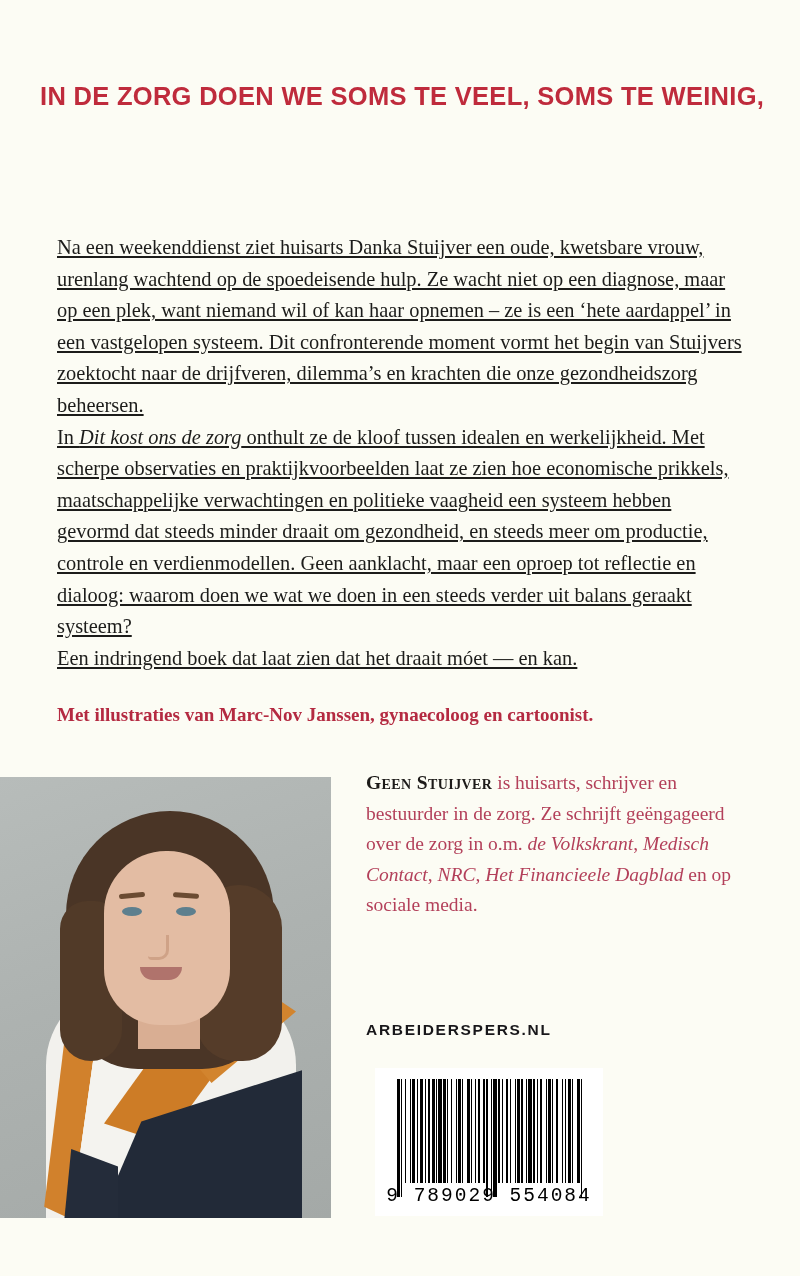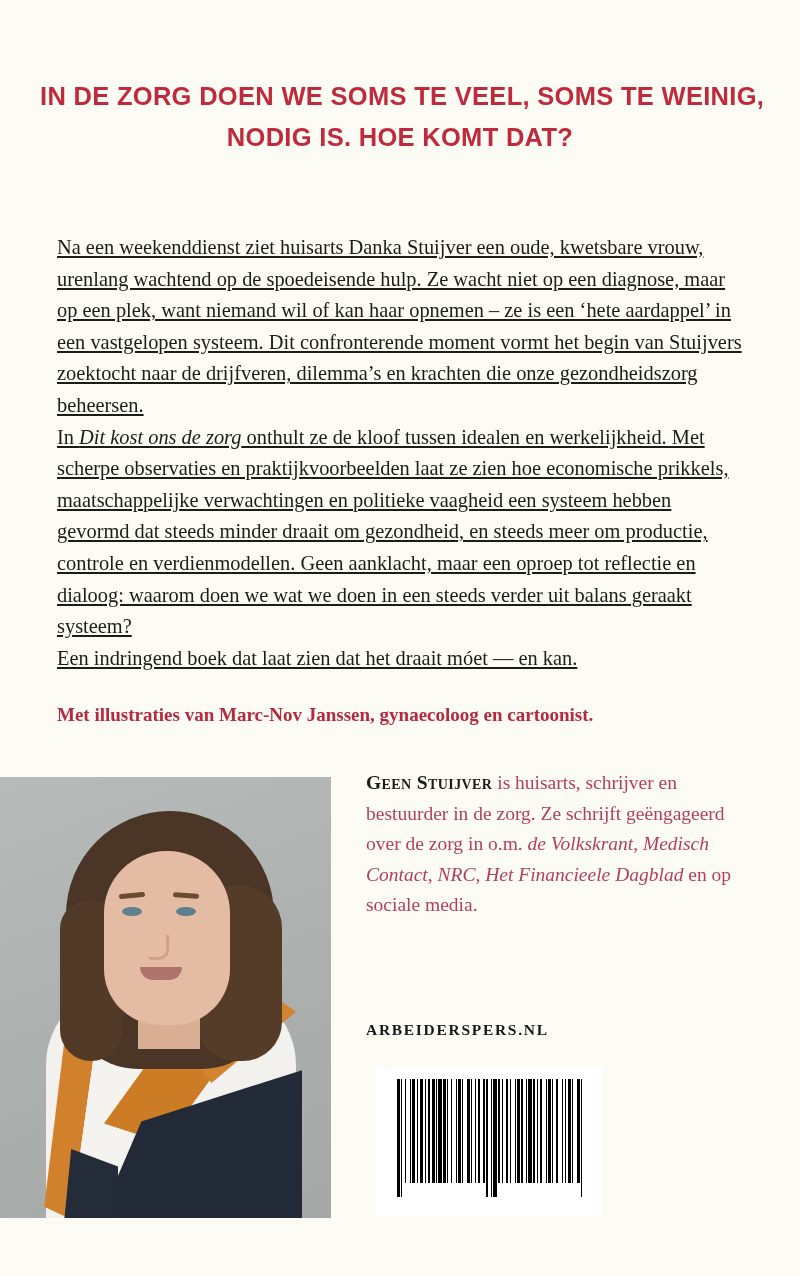--- a/index.html
+++ b/index.html
@@ -248,21 +248,21 @@
     font-style: italic;
     font-size: 1em;
   }
 
   
   .publisher {
     position: absolute;
     left: 366px;
     top: 1021px;
     color: #18171a;
-    font-family: Liberation Serif, serif;
+    font-family: Liberation Sans, sans-serif;
     font-weight: bold;
     font-size: 15.5px;
     letter-spacing: 1.7px;
   }
 
   
   .barcode-box {
     position: absolute;
     left: 375px;
     top: 1068px;
@@ -295,21 +295,20 @@
     font-size: 19.5px;
     letter-spacing: 2px;
     color: #000;
   }
 </style>
 </head>
 <body>
 
 <div class="headline">
   <span class="hl-line">In de zorg doen we soms te veel, soms te weinig,</span>
-  <span class="hl-line">nodig is. Hoe komt dat?</span>
 </div>
 
 <div class="blurb">
   <p><span>Na een weekenddienst ziet huisarts Danka Stuijver een oude, kwetsbare vrouw, urenlang wachtend op de spoedeisende hulp. Ze wacht niet op een diagnose, maar op een plek, want niemand wil of kan haar opnemen – ze is een ‘hete aardappel’ in een vastgelopen systeem. Dit confronterende moment vormt het begin van Stuijvers zoektocht naar de drijfveren, dilemma’s en krachten die onze gezondheidszorg beheersen.</span></p>
   <p><span>In </span><i>Dit kost ons de zorg</i><span> onthult ze de kloof tussen idealen en werkelijkheid. Met scherpe observaties en praktijkvoorbeelden laat ze zien hoe economische prikkels, maatschappelijke verwachtingen en politieke vaagheid een systeem hebben gevormd dat steeds minder draait om gezondheid, en steeds meer om productie, controle en verdienmodellen. Geen aanklacht, maar een oproep tot reflectie en dialoog: waarom doen we wat we doen in een steeds verder uit balans geraakt systeem?</span></p>
   <p><span>Een indringend boek dat laat zien dat het draait móet — en kan.</span></p>
 </div>
 
 <div class="credit">
   <span>Met illustraties van Marc-Nov Janssen, gynaecoloog en cartoonist.</span>
@@ -435,13 +434,14 @@
       <span style="width: 3.1px; background: transparent;"></span>
       <span style="width: 3.1px;"></span>
       <span style="width: 1.55px; background: transparent;"></span>
       <span style="width: 1.55px;"></span>
       <span style="width: 4.65px; background: transparent;"></span>
       <span style="width: 3.1px;"></span>
       <span class="guard" style="width: 1.55px; background: transparent;"></span>
       <span class="guard" style="width: 1.55px;"></span>
       <span class="guard" style="width: 1.55px; background: transparent;"></span>
     </div>
+  <div class="barcode-num">9 789029 554084</div>
 </div>
 
 </body></html>

